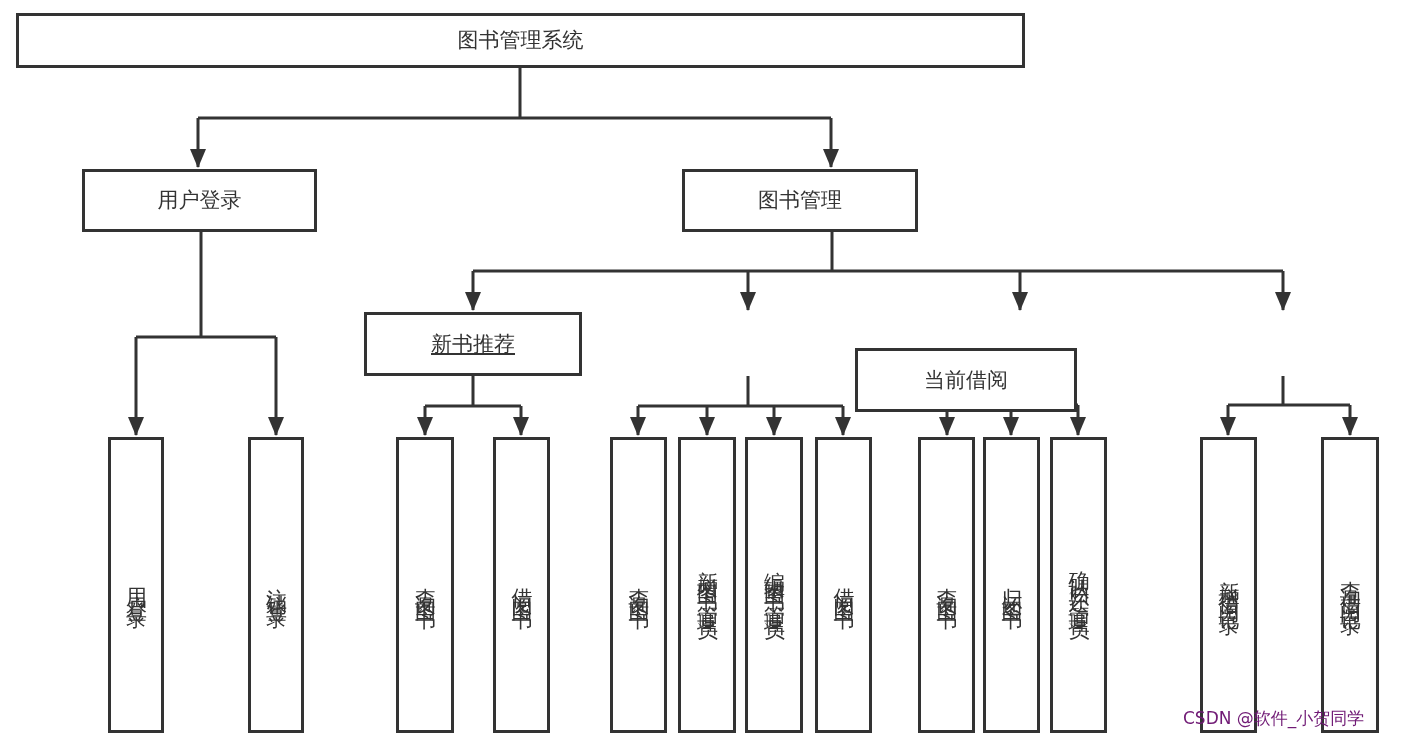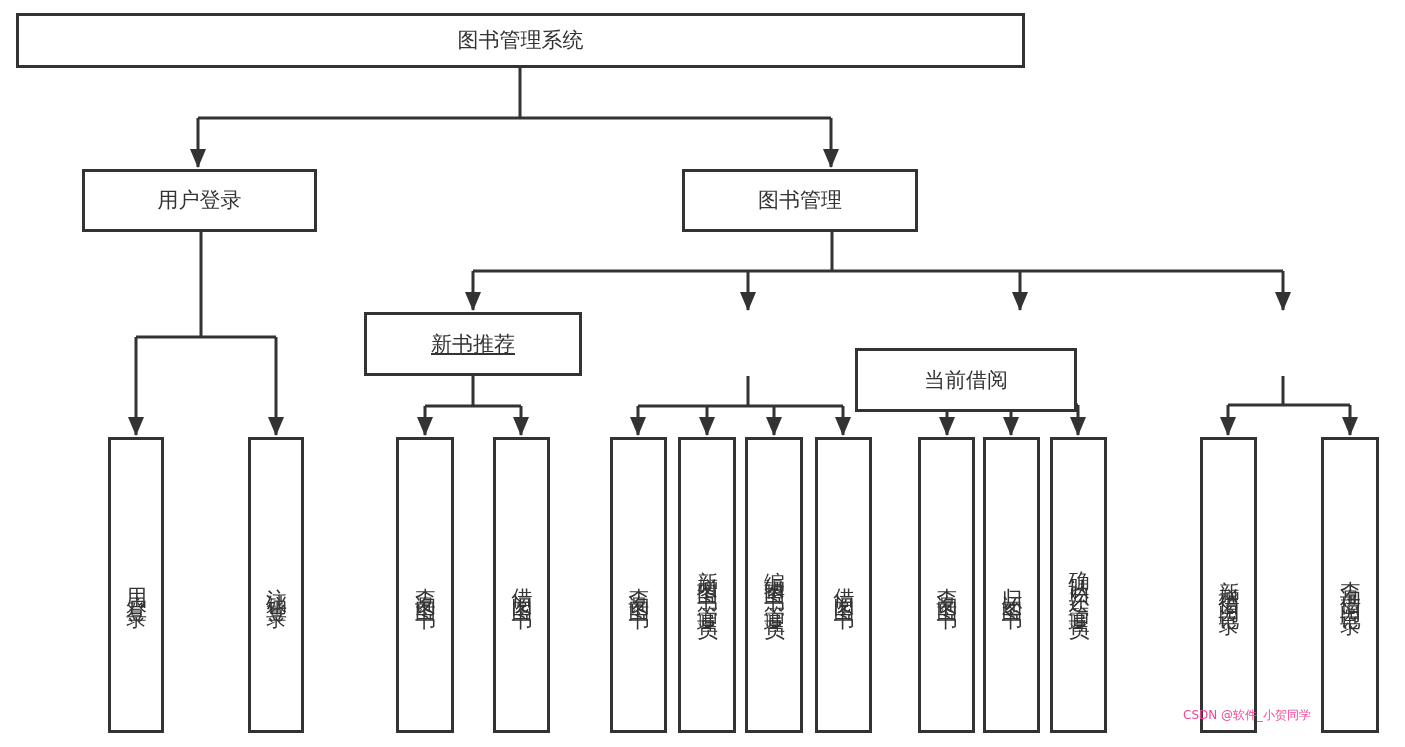--- a/index.html
+++ b/index.html
@@ -14,21 +14,21 @@
     display:flex;align-items:center;justify-content:center;
     font-size:21px;line-height:1;white-space:nowrap;
   }
   .v{
     writing-mode:vertical-rl;
     letter-spacing:7px;
     font-size:21px;
   }
   .watermark{
     position:absolute;left:1183px;top:707px;
-    font-size:12px;color:#ec4899;white-space:nowrap;z-index:5;
+    font-size:17px;color:#701a75;white-space:nowrap;z-index:5;
   }
 </style>
 </head>
 <body>
 
 <div class="canvas">
 
   <svg class="connectors" width="1405" height="747" viewBox="0 0 1405 747">
     <g stroke="#333333" stroke-width="3" fill="none">
       <path d="M520,68 V118 M198,118 H831 M198,118 V167 M831,118 V167"></path>

